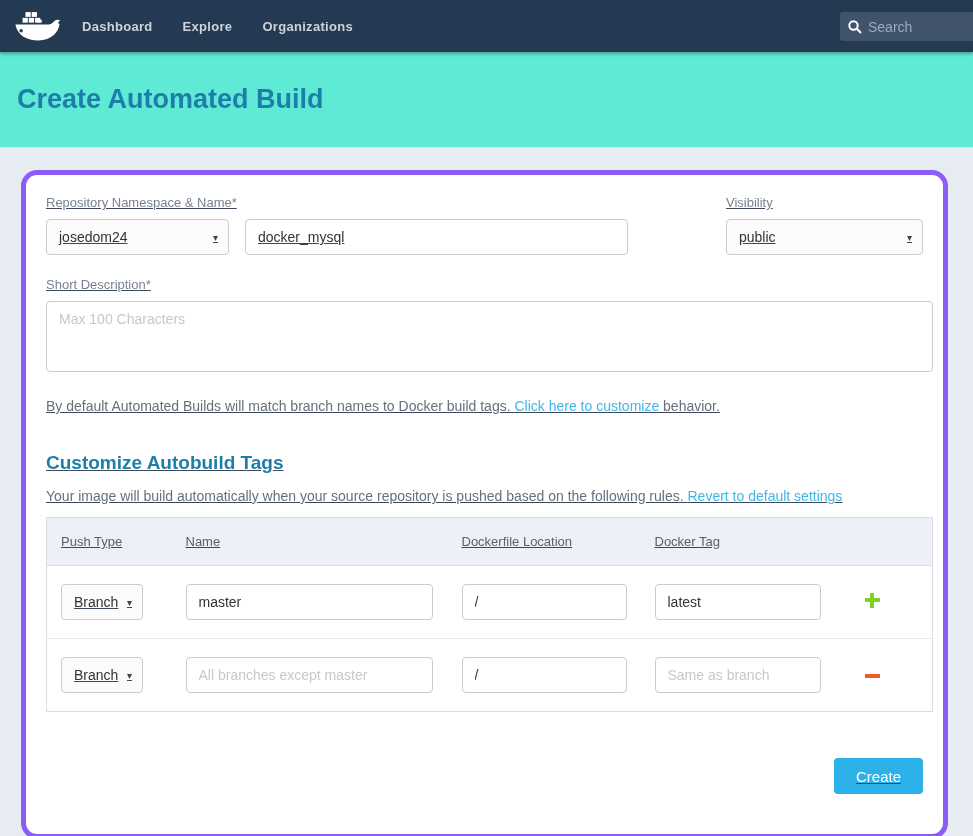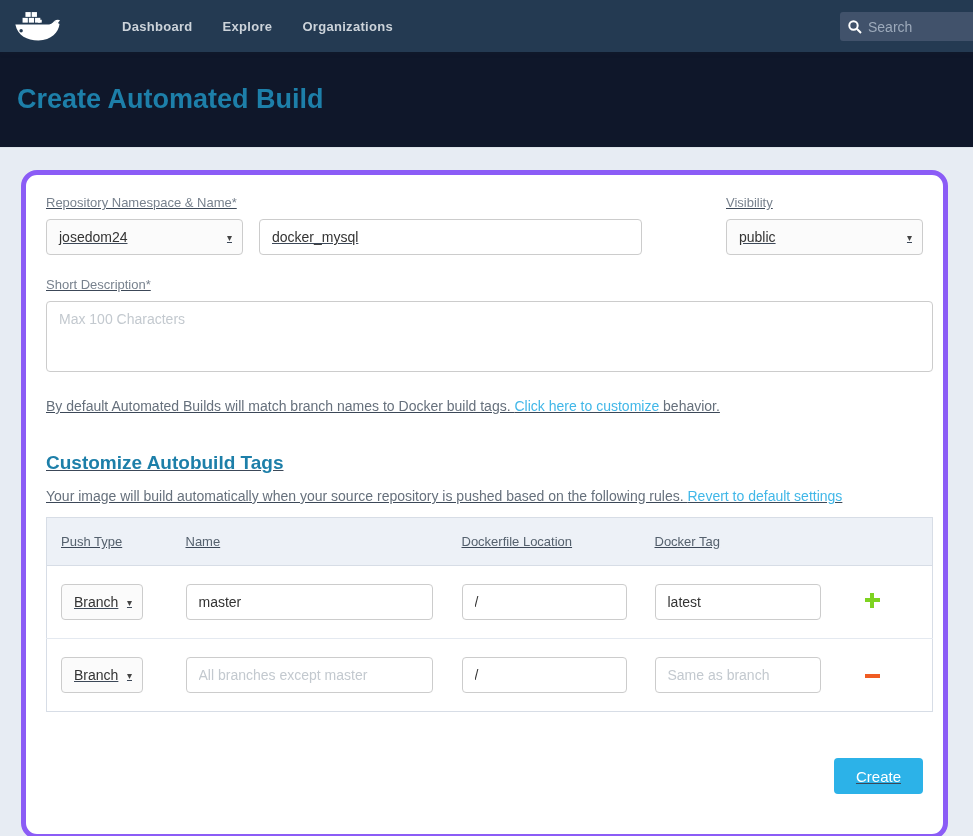--- a/index.html
+++ b/index.html
@@ -10,21 +10,20 @@
     color:#3c4858;
     overflow:hidden;
   }
 
   
   .navbar {
     height:52px; background:#243a52;
     display:flex; align-items:center;
     padding-left:12px; position:relative;
     box-shadow:0 2px 3px rgba(20,30,45,.35);
-    gap:40px;
   }
   .brand { display:flex; align-items:center; margin-right:22px; cursor:pointer; }
   .brand svg { display:block; }
   .nav-links { display:flex; align-items:center; gap:30px; }
   .nav-link {
     color:#ccd3da; font-size:13px; font-weight:bold;
     text-decoration:none; letter-spacing:.3px; cursor:pointer;
   }
   .search-wrap {
     position:absolute; right:-8px; top:12px;
@@ -35,21 +34,21 @@
   .search-wrap svg { flex:0 0 auto; margin-right:6px; }
   .search-input {
     background:transparent; border:none; outline:none;
     color:#e8edf3; font-size:14px; width:100%;
     font-family:inherit;
   }
   .search-input::placeholder { color:#9daabb; }
 
   
   .page-header {
-    background:#0f172a; height:96px;
+    background:#5eead4; height:96px;
     border-bottom:1px solid #dde3ea;
     display:flex; align-items:center; padding-left:17px;
   }
   .page-title { color:#1d7fa9; font-size:27px; font-weight:bold; }
 
   
   .main { padding:22px 0 0 21px; }
   .card {
     width:927px; min-height:651px;
     background:#ffffff; border:5px solid #8b5cf6; border-radius:16px;
@@ -63,21 +62,21 @@
   .repo-group { display:flex; flex-direction:column; }
   .repo-controls { display:flex; gap:16px; }
 
   .select {
     height:36px; background:#fbfbfb; border:1px solid #cccccc; border-radius:4px;
     display:flex; align-items:center; justify-content:space-between;
     padding:0 10px 0 12px; font-size:14px; color:#333; cursor:pointer;
     user-select:none;
   }
   .select .caret { font-size:10px; color:#444; margin-left:8px; }
-  .select-namespace { width:197px;text-align:center; }
+  .select-namespace { width:183px;text-align:center; }
   .select-visibility { width:197px; }
   .select-pushtype { width:82px;align-items:center; }
 
   .text-input {
     height:36px; border:1px solid #cccccc; border-radius:4px;
     padding:0 12px; font-size:14px; color:#333; outline:none;
     font-family:inherit; background:#fff;
   }
   .text-input::placeholder { color:#c3c9cf; }
   .input-repo-name { width:383px; }

